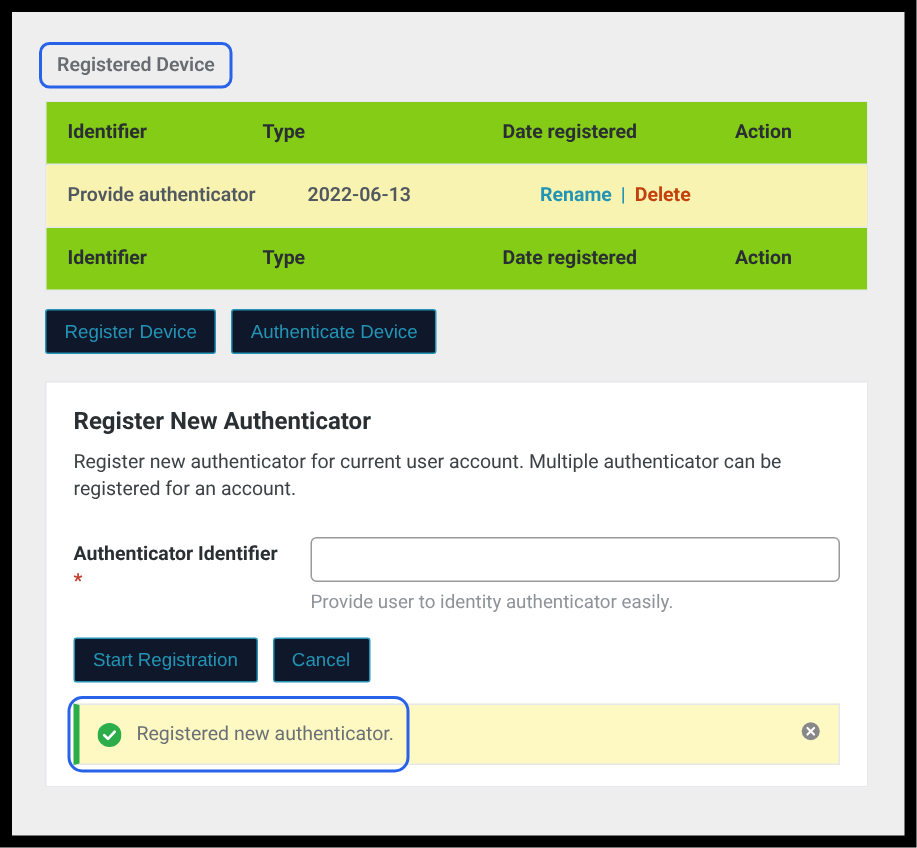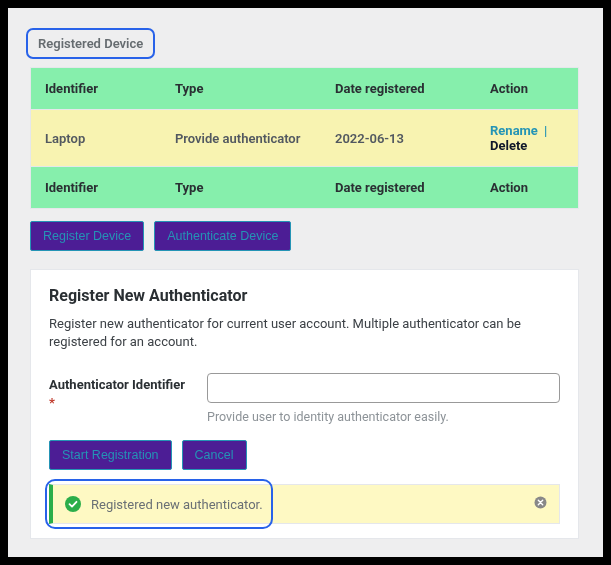--- a/index.html
+++ b/index.html
@@ -32,43 +32,43 @@
     .table {
       width: 100%;
       border: 1px solid #e5e7eb;
       background: #fff;
     }
     .row {
       display: flex;
       border-bottom: 1px solid #e5e7eb;
     }
     .row:last-child { border-bottom: none; }
-    .row.header { background: #86efac; align-items: center; }
+    .row.header { background: #84cc16; align-items: center; }
     .row.data { background: #f8f3b1; }
     .cell {
       padding: 13px 14px;
       font-size: 13px;
       display: flex;
       align-items: center;
     }
     .row.header .cell { font-weight: 700; color: #2a2f33; }
     .row.data .cell { font-weight: 600; color: #525860; }
     .c1 { width: 130px; flex-shrink: 0; }
     .c2 { width: 160px; flex-shrink: 0; }
     .c3 { width: 155px; flex-shrink: 0; }
     .c4 { flex: 1; }
     .action-link { color: #2494b5; font-weight: 700; cursor: pointer; font-size: 13px; }
     .action-sep { color: #2494b5; margin: 0 6px; }
-    .action-delete { color: #0f172a; font-weight: 700; cursor: pointer; font-size: 13px; }
+    .action-delete { color: #c2410c; font-weight: 700; cursor: pointer; font-size: 13px; }
     .actions-wrap { display: flex; flex-wrap: wrap; align-items: baseline; }
     .btn-row { display: flex; gap: 10px; margin-top: 12px; margin-bottom: 18px; }
     .btn {
       border: 1px solid #2494b5;
       color: #2494b5;
-      background: #4c1d95;
+      background: #0f172a;
       font-size: 12.5px;
       font-weight: 500;
       padding: 7px 12px;
       cursor: pointer;
       border-radius: 2px;
     }
     .panel {
       background: #fff;
       border: 1px solid #e5e7eb;
       padding: 16px 18px 14px 18px;
@@ -150,21 +150,20 @@
   <div class="section-title">Registered Device</div>
 
   <div class="table">
     <div class="row header">
       <div class="cell c1">Identifier</div>
       <div class="cell c2">Type</div>
       <div class="cell c3">Date registered</div>
       <div class="cell c4">Action</div>
     </div>
     <div class="row data">
-      <div class="cell c1">Laptop</div>
       <div class="cell c2">Provide authenticator</div>
       <div class="cell c3">2022-06-13</div>
       <div class="cell c4">
         <div class="actions-wrap">
           <span class="action-link">Rename</span>
           <span class="action-sep">|</span>
           <span class="action-delete">Delete</span>
         </div>
       </div>
     </div>

